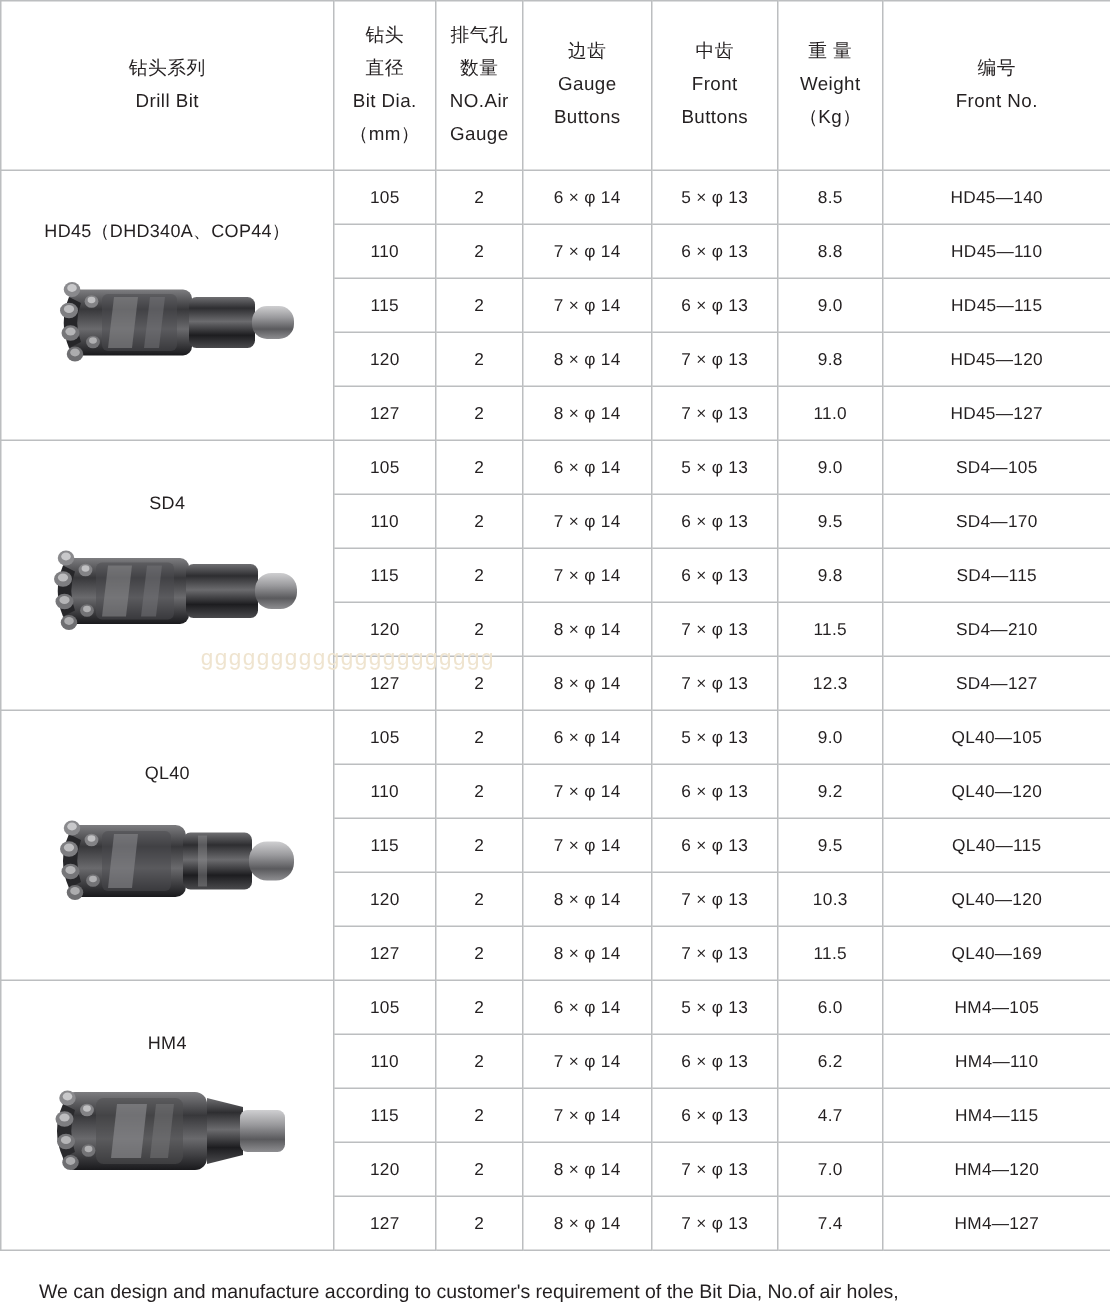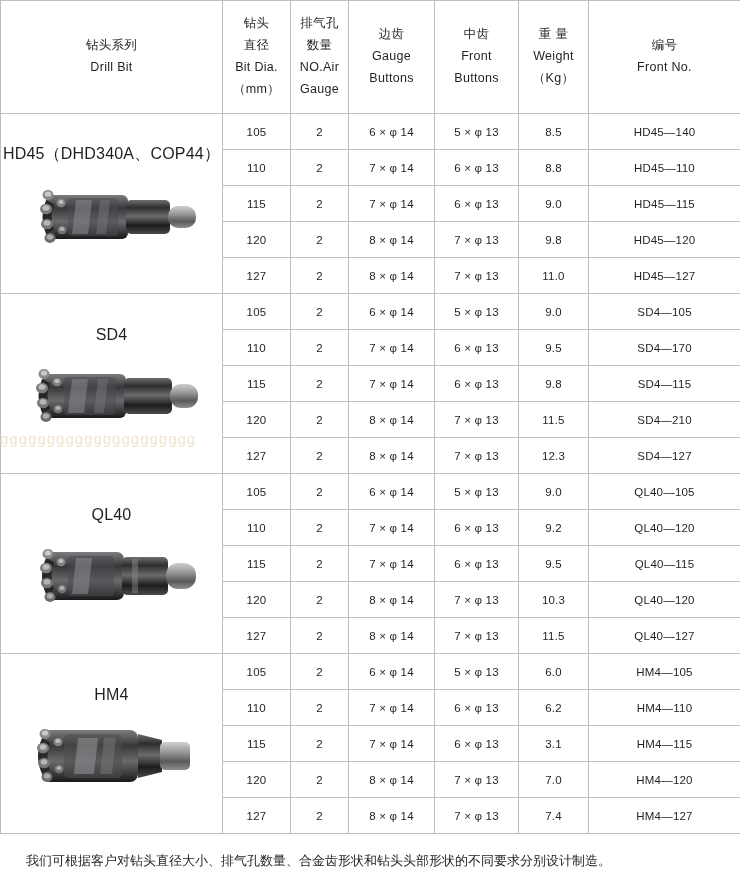--- a/index.html
+++ b/index.html
@@ -63,21 +63,21 @@
     font-size: 11.5px;
     color: #231f20;
     letter-spacing: 0.2px;
   }
   td.series-cell {
     vertical-align: top;
     position: relative;
     padding-top: 10px;
   }
   .series-label {
-    font-size: 16px;
+    font-size: 12px;
     letter-spacing: 0.2px;
     display: block;
     margin-top: 2px;
     margin-bottom: 4px;
     color: #231f20;
   }
   .bit-figure {
     display: block;
     margin: 0 auto;
   }
@@ -97,20 +97,21 @@
     left: 0;
     top: 430px;
     width: 330px;
     height: 22px;
     font-size: 15px;
     color: #efe4cf;
     letter-spacing: 1px;
     pointer-events: none;
     overflow: hidden;
     white-space: nowrap;
+    text-align: right;
   }
   .sep-row td { border-top: 1px solid #939598; }
 </style>
 </head>
 <body>
 
 <div class="sheet">
 
   <div class="watermark">ggggggggggggggggggggg</div>
 
@@ -422,21 +423,21 @@
           <td>7 × φ 13</td>
           <td>10.3</td>
           <td>QL40—120</td>
         </tr>
         <tr>
           <td>127</td>
           <td>2</td>
           <td>8 × φ 14</td>
           <td>7 × φ 13</td>
           <td>11.5</td>
-          <td>QL40—127</td>
+          <td>QL40—169</td>
         </tr>
         <tr class="sep-row">
           <td class="series-cell" rowspan="5">
             <span class="series-label">HM4</span>
             <div>
               <svg class="bit-figure" width="200" height="96" viewBox="0 0 200 96">
 
   <defs>
     <linearGradient id="gradBody" x1="0" y1="0" x2="0" y2="1">
       <stop offset="0%" stop-color="#6f6f72"></stop>
@@ -494,21 +495,21 @@
           <td>7 × φ 14</td>
           <td>6 × φ 13</td>
           <td>6.2</td>
           <td>HM4—110</td>
         </tr>
         <tr>
           <td>115</td>
           <td>2</td>
           <td>7 × φ 14</td>
           <td>6 × φ 13</td>
-          <td>3.1</td>
+          <td>4.7</td>
           <td>HM4—115</td>
         </tr>
         <tr>
           <td>120</td>
           <td>2</td>
           <td>8 × φ 14</td>
           <td>7 × φ 13</td>
           <td>7.0</td>
           <td>HM4—120</td>
         </tr>
@@ -517,17 +518,16 @@
           <td>2</td>
           <td>8 × φ 14</td>
           <td>7 × φ 13</td>
           <td>7.4</td>
           <td>HM4—127</td>
         </tr>
       </tbody>
   </table>
 
   <div class="footer">
-    <span class="line cn">我们可根据客户对钻头直径大小、排气孔数量、合金齿形状和钻头头部形状的不同要求分别设计制造。</span>
     <span class="line">We can design and manufacture according to customer's requirement of the Bit Dia, No.of air holes,</span>
 
   </div>
 </div>
 
 </body></html>

